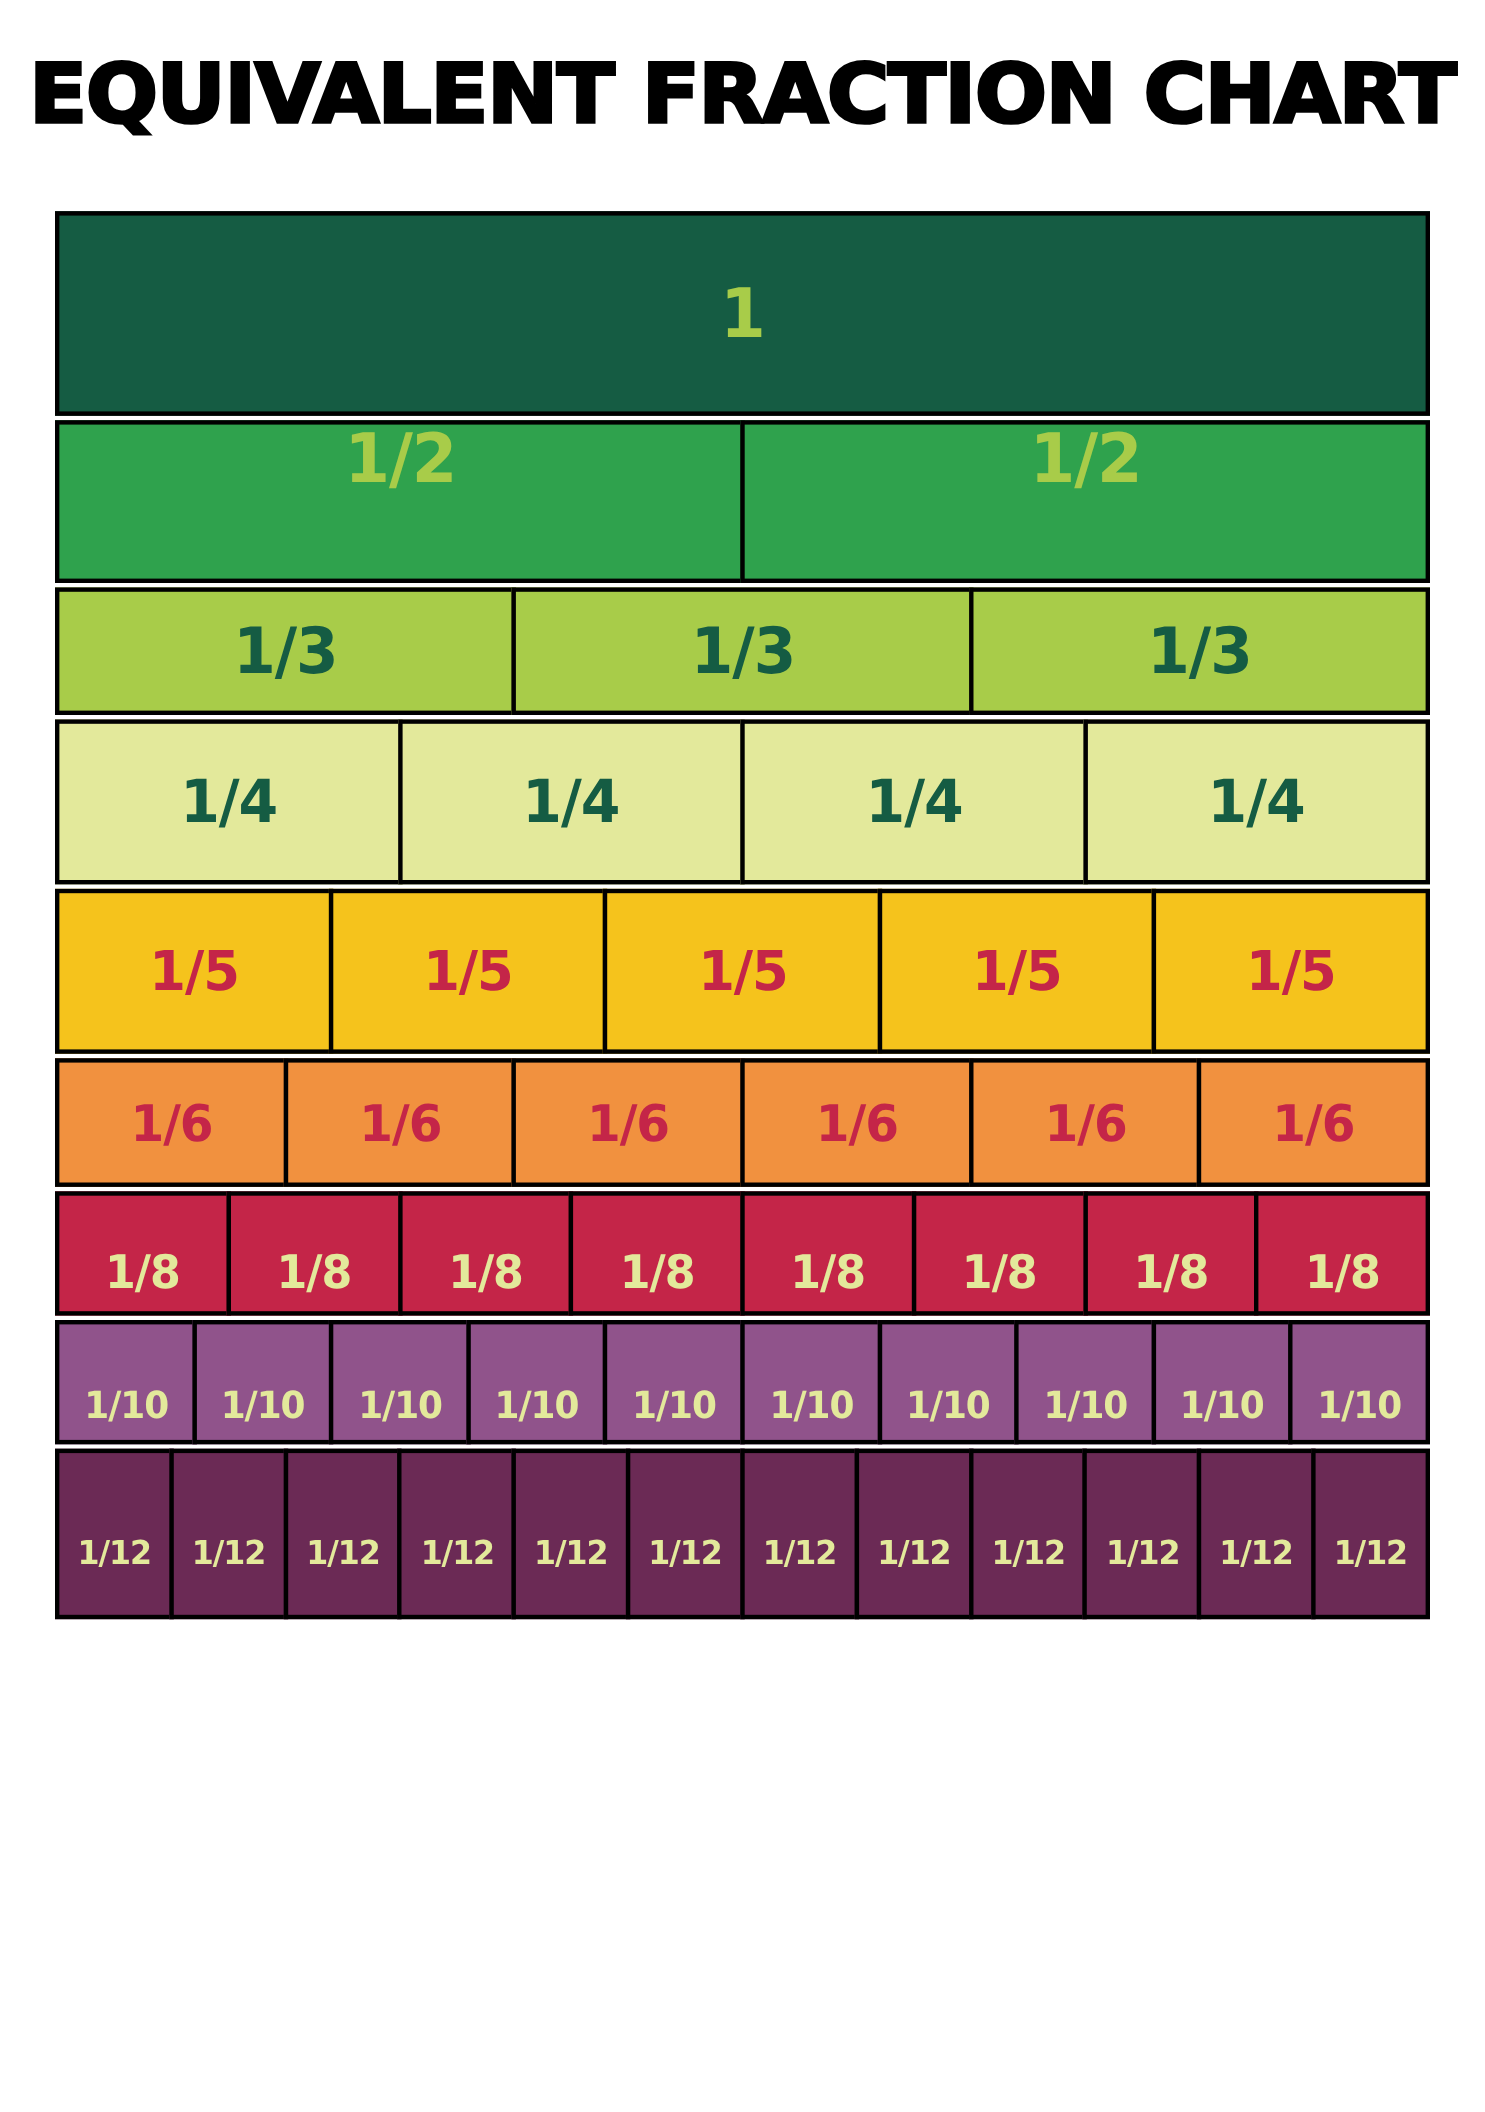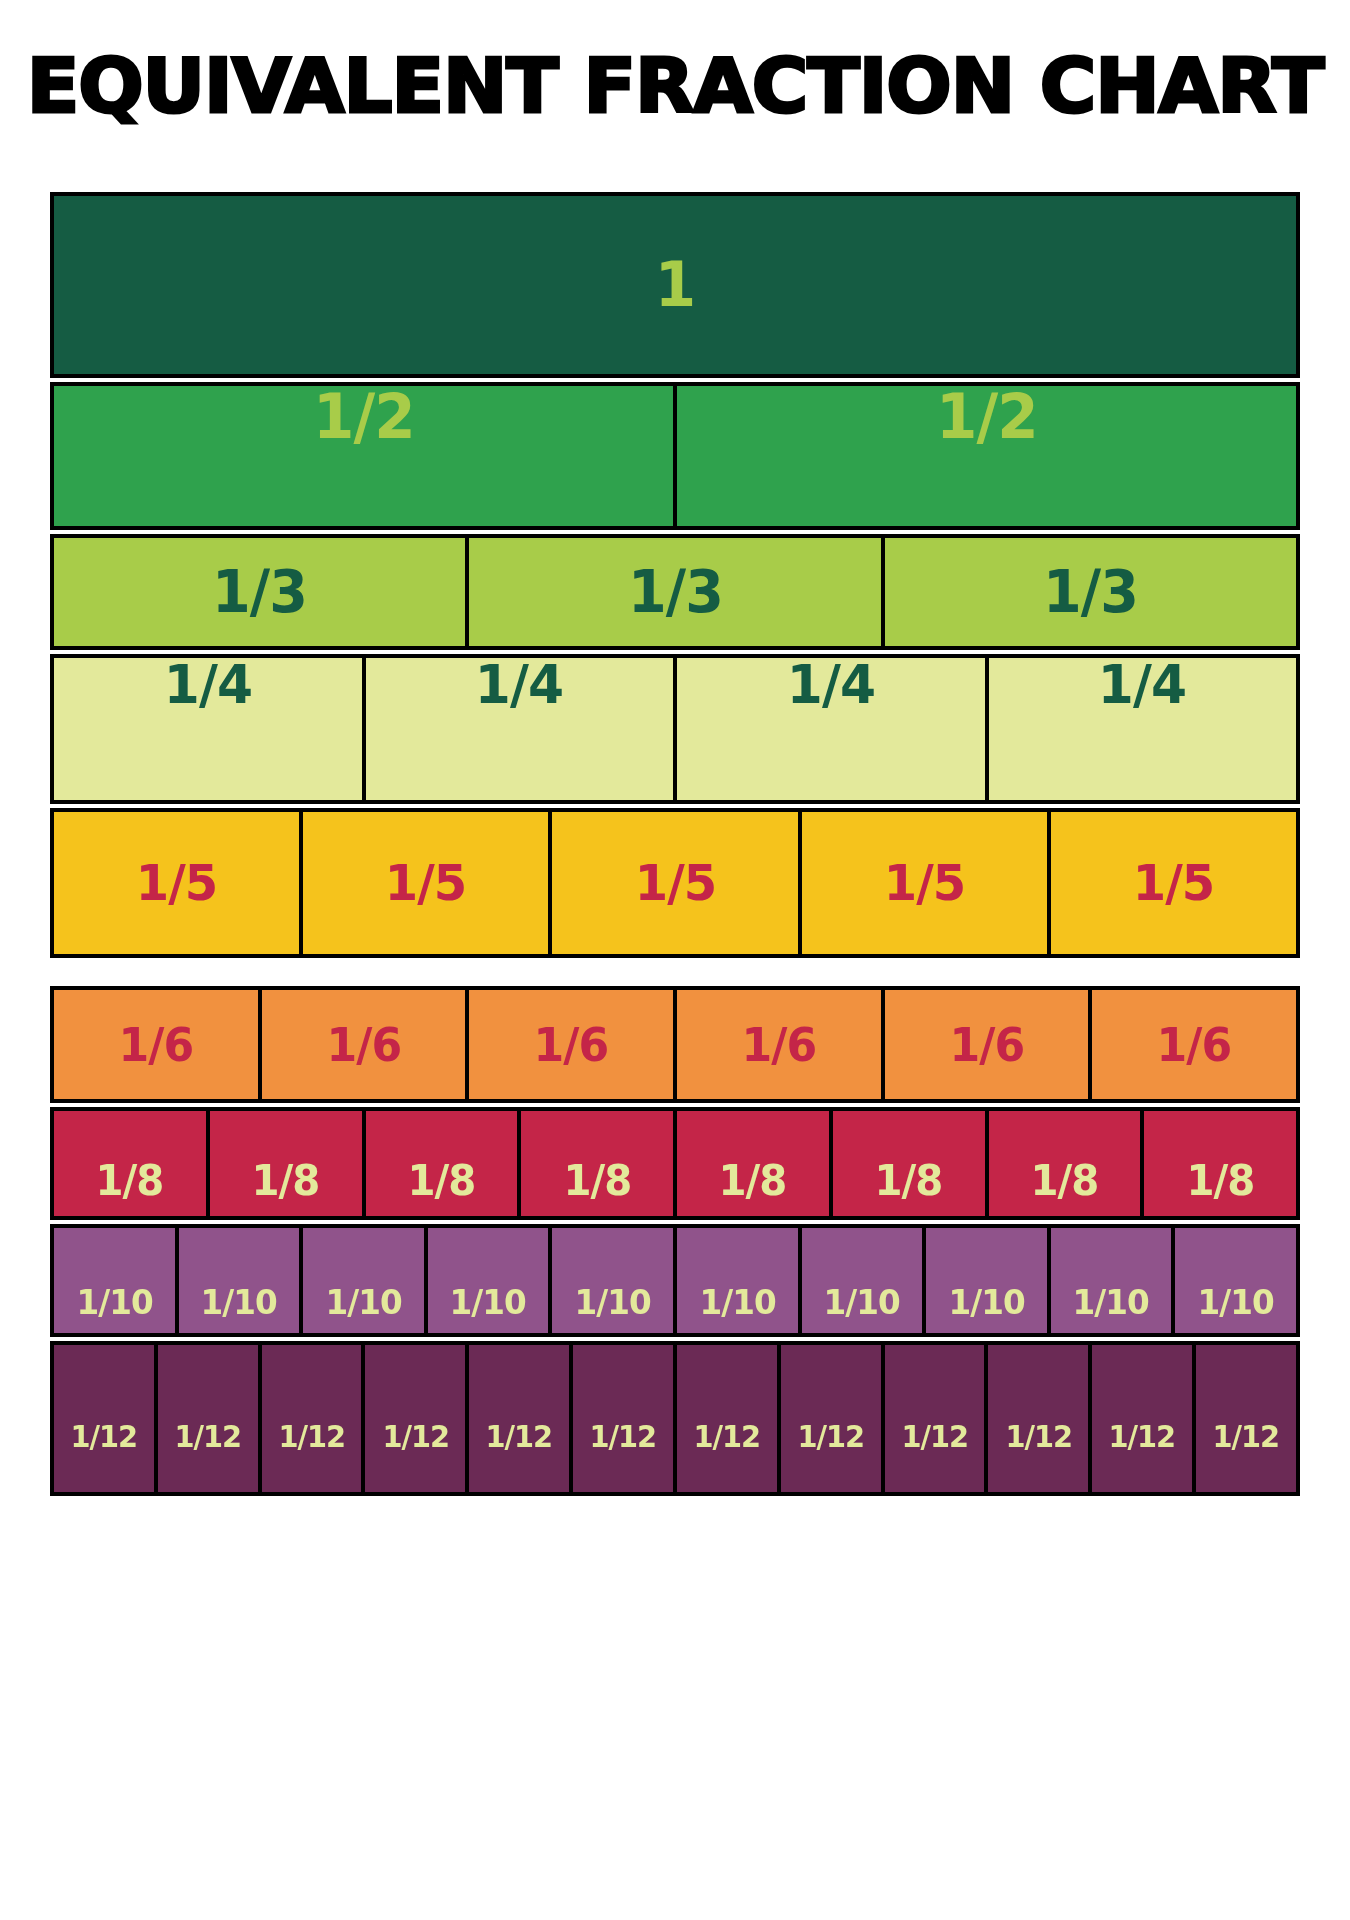--- a/index.html
+++ b/index.html
@@ -82,40 +82,40 @@
     white-space: nowrap;
     transform: scaleX(0.96);
   }
 
   
   .row-1  { height: 186px; }
   .row-2  { height: 148px; }
   .row-3  { height: 116px; }
   .row-4  { height: 150px; }
   .row-5  { height: 150px; }
-  .row-6  { height: 117px; margin-top: 24px; }
+  .row-6  { height: 117px; }
   .row-7  { height: 113px; }
   .row-8  { height: 113px; }
   .row-9  { height: 155px; }
 
   .row-1 .cell-label { font-size: 62px; }
   .row-2 .cell-label { font-size: 62px; }
   .row-3 .cell-label { font-size: 58px; }
   .row-4 .cell-label { font-size: 54px; }
   .row-5 .cell-label { font-size: 50px; }
   .row-6 .cell-label { font-size: 46px; }
   .row-7 .cell-label { font-size: 42px; }
   .row-8 .cell-label { font-size: 34px; }
   .row-9 .cell-label { font-size: 30px; }
 
   
   .row-1 .fraction-cell { align-items: center; }
   .row-2 .fraction-cell { align-items: flex-start; }
   .row-3 .fraction-cell { align-items: center; }
-  .row-4 .fraction-cell { align-items: flex-start; }
+  .row-4 .fraction-cell { align-items: center; }
   .row-5 .fraction-cell { align-items: center; }
   .row-6 .fraction-cell { align-items: center; }
   .row-7 .fraction-cell { align-items: flex-end; padding-bottom: 14px; }
   .row-8 .fraction-cell { align-items: flex-end; padding-bottom: 14px; }
   .row-9 .fraction-cell { align-items: flex-end; padding-bottom: 40px; }
 </style>
 </head>
 <body>
 
 <div id="page">

